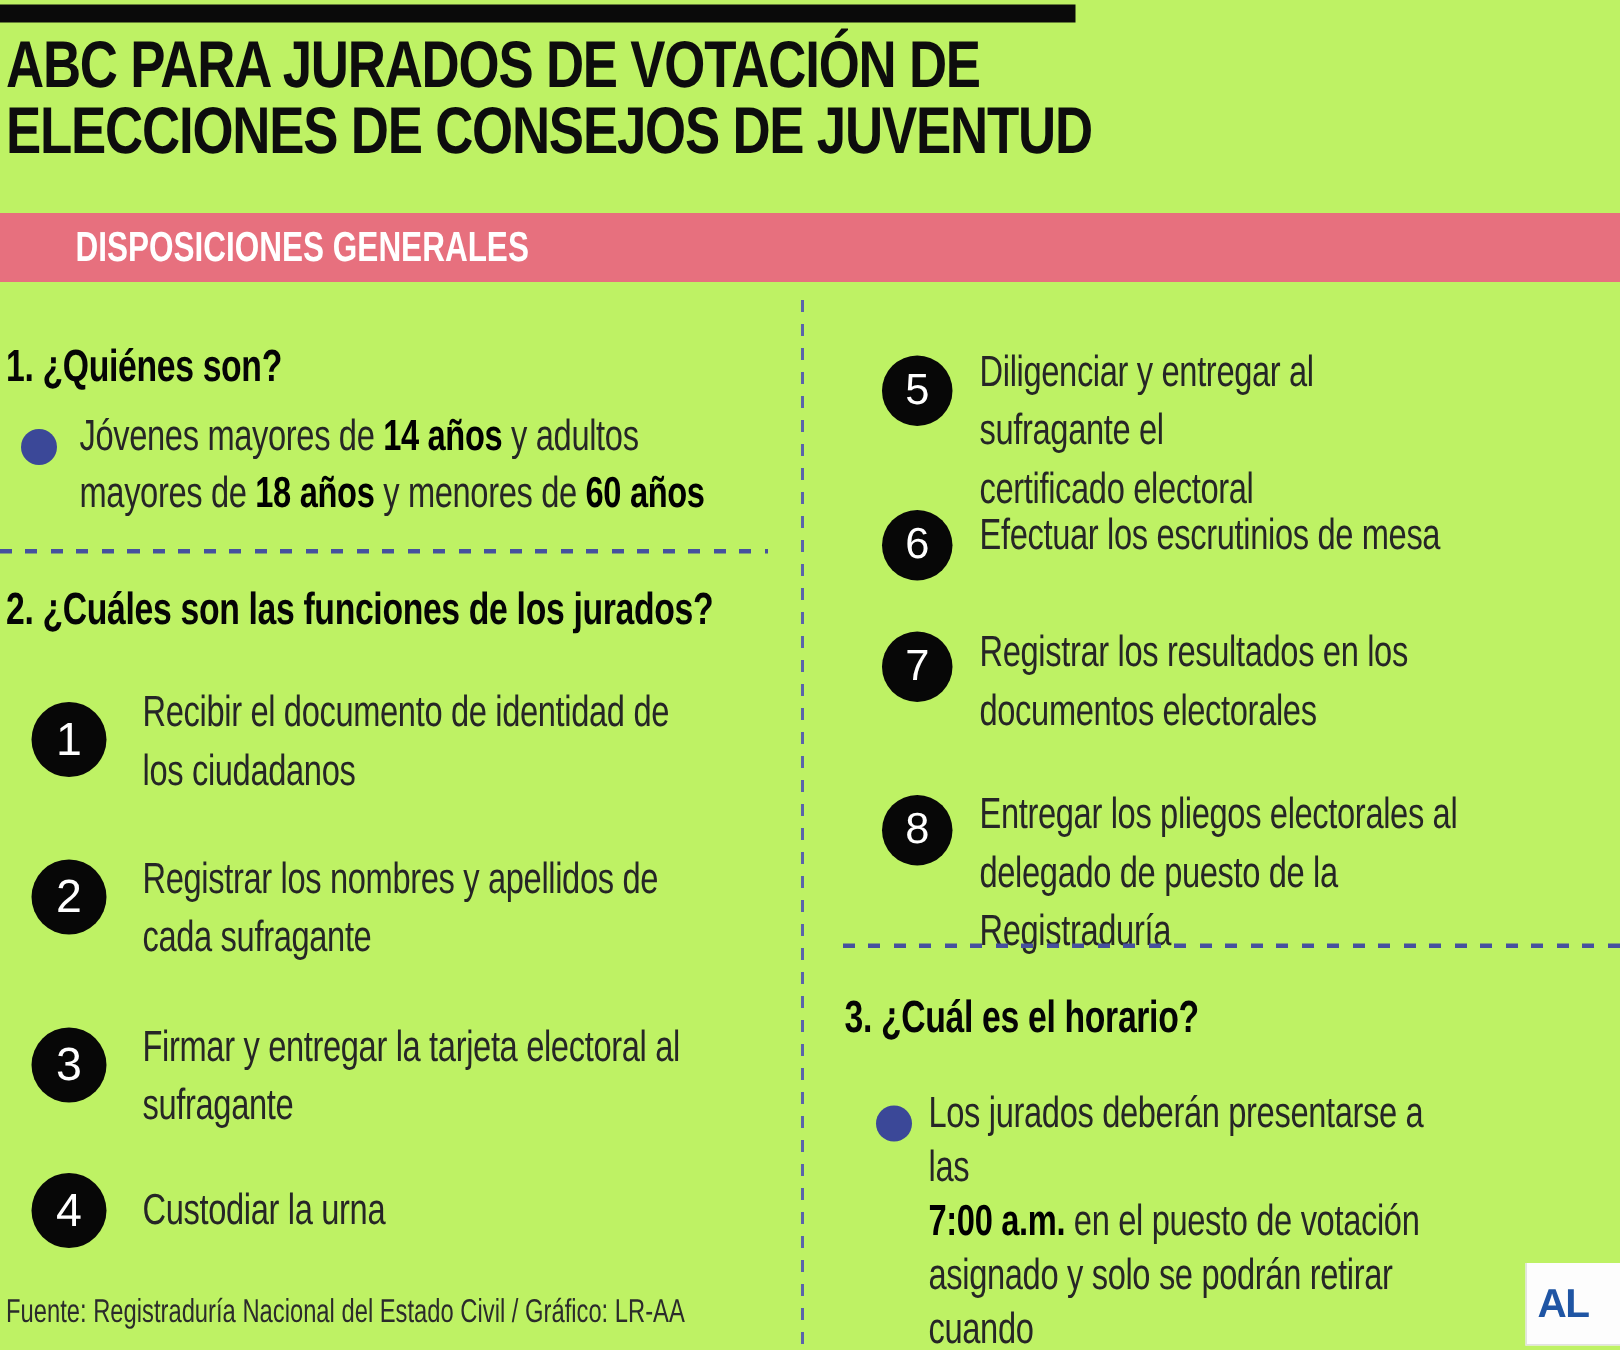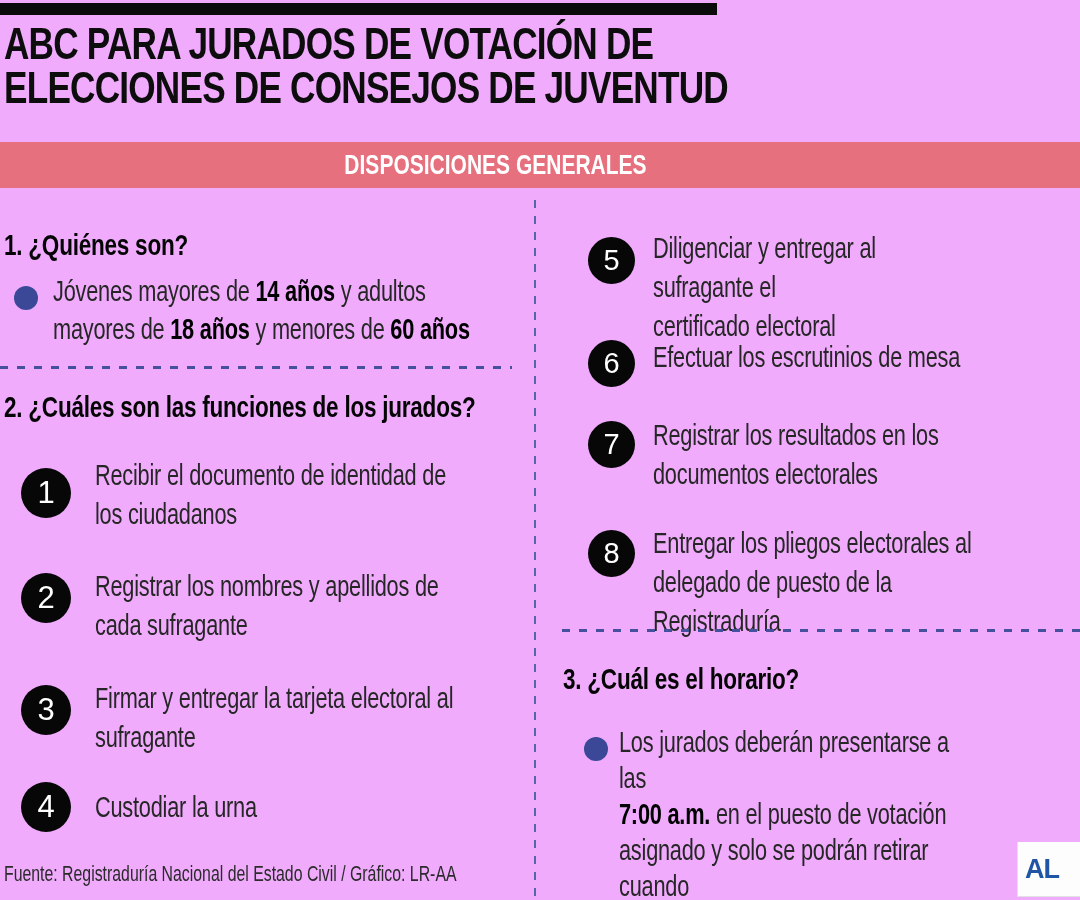--- a/index.html
+++ b/index.html
@@ -1,25 +1,25 @@
 <!DOCTYPE html>
 <html><head>
 <meta charset="utf-8">
 <style>
   html,body{margin:0;padding:0;}
   body{width:1080px;height:900px;background:#ffffff;font-family:"Liberation Sans",sans-serif;}
-  .canvas{position:relative;width:1080px;height:900px;background:#f0abfc;overflow:hidden;text-decoration:underline;}
+  .canvas{position:relative;width:1080px;height:900px;background:#bef264;overflow:hidden;text-decoration:underline;}
 
   .top-bar{position:absolute;left:0;top:3px;width:717px;height:12px;background:#0a0a0a;}
 
   .title{position:absolute;left:4px;top:22px;font-size:44px;line-height:44px;font-weight:700;
          color:#0d0d0d;letter-spacing:-1px;transform:scaleX(0.80);transform-origin:0 0;white-space:nowrap;}
 
   .banner{position:absolute;left:0;top:142px;width:1080px;height:46px;background:#E7707E;
-          display:flex;align-items:center;justify-content:center;box-sizing:border-box;padding-right:90px;}
+          display:flex;align-items:center;justify-content:flex-start;box-sizing:border-box;padding-right:90px;}
   .banner-text{color:#ffffff;font-size:28px;font-weight:700;letter-spacing:0px;
                transform:scaleX(0.75);transform-origin:center;white-space:nowrap;}
 
   .h-q{position:absolute;font-size:30px;line-height:34px;font-weight:700;color:#050505;
        letter-spacing:-0.3px;transform:scaleX(0.75);transform-origin:0 0;white-space:nowrap;}
 
   .body-text{position:absolute;font-size:29px;line-height:39px;color:#262626;letter-spacing:-0.3px;
              white-space:pre-line;transform:scaleX(0.75);transform-origin:0 0;}
   .body-text b{font-weight:700;color:#000;}
 

